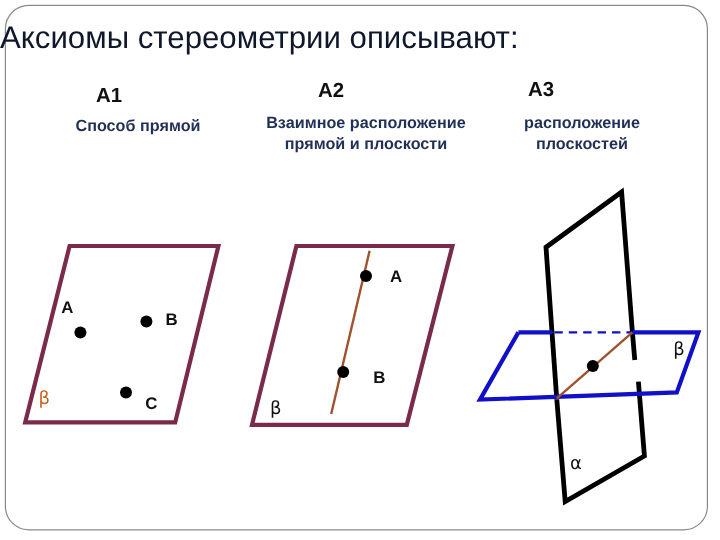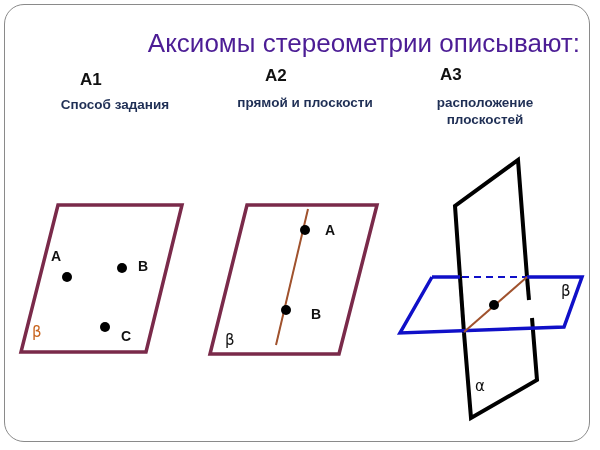--- a/index.html
+++ b/index.html
@@ -1,38 +1,39 @@
 <!DOCTYPE html>
 <html><head>
 <meta charset="utf-8">
 <style>
   html, body { margin:0; padding:0; background:#ffffff; }
   body { width:600px; height:450px; position:relative; overflow:hidden; font-family:"Liberation Sans", sans-serif; }
   .frame { position:absolute; left:4px; top:4px; width:586px; height:438px; border:1.5px solid #8a8a8a; border-radius:20px; box-sizing:border-box; }
-  .title { position:absolute; left:0; top:28px; width:580px; text-align:right; color:#4c1d95; font-size:26px; font-family:"Liberation Sans", sans-serif; }
+  .title { position:absolute; left:0; top:16px; width:580px; text-align:left; color:#0f172a; font-size:26px; font-family:"Liberation Sans", sans-serif; }
   .ax-label { position:absolute; font-size:17px; font-weight:bold; color:#111; font-family:"Liberation Sans", sans-serif; }
   .ax-desc { position:absolute; font-size:13.5px; font-weight:bold; color:#1f2f55; text-align:center; line-height:17px; font-family:"Liberation Sans", sans-serif; }
   svg { position:absolute; left:0; top:0; }
   .pt-label { font-family:"Liberation Sans", sans-serif; font-weight:bold; font-size:14px; fill:#111; }
   .greek { font-family:"DejaVu Sans", sans-serif; font-size:15px; }
 </style>
 </head>
 <body>
 
 <div class="frame"></div>
 
 <div class="title">Аксиомы стереометрии описывают:</div>
 
 <div class="ax-label" style="left:80px; top:70px; width:70px;">А1</div>
 <div class="ax-desc" style="left:20px; top:96px; width:190px;">
-  <div>Способ задания</div>
+  <div>Способ прямой</div>
 </div>
 
 <div class="ax-label" style="left:265px; top:66px; width:70px;">А2</div>
 <div class="ax-desc" style="left:195px; top:94px; width:220px;">
+  <div>Взаимное расположение</div>
   <div>прямой и плоскости</div>
 </div>
 
 <div class="ax-label" style="left:440px; top:65px; width:70px;">А3</div>
 <div class="ax-desc" style="left:420px; top:94px; width:130px;">
   <div>расположение</div>
   <div>плоскостей</div>
 </div>
 
 <svg width="600" height="450" viewBox="0 0 600 450">

